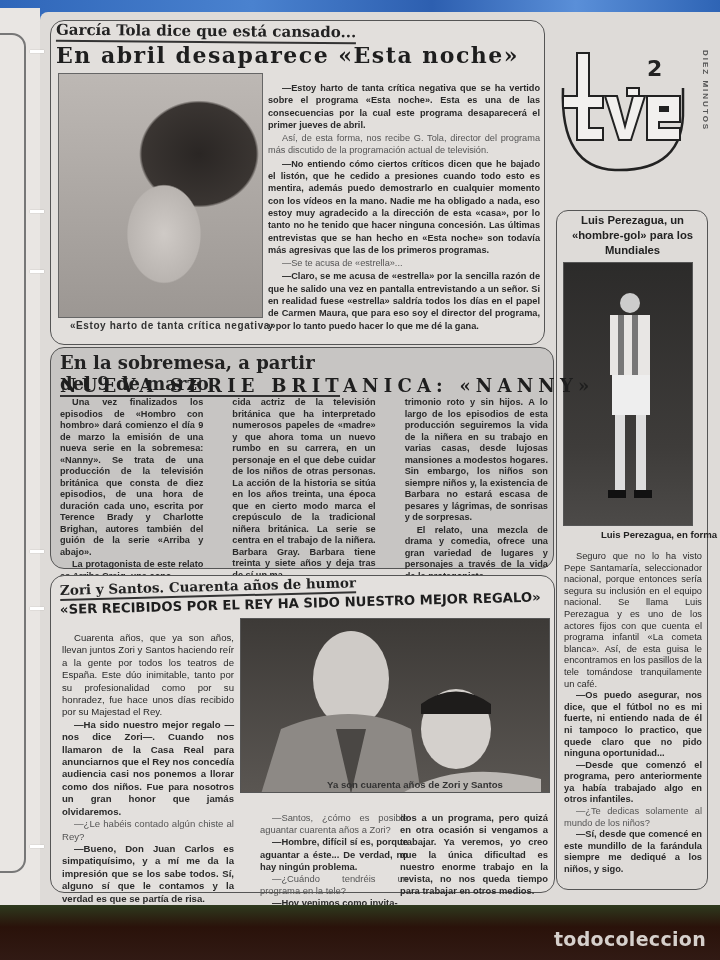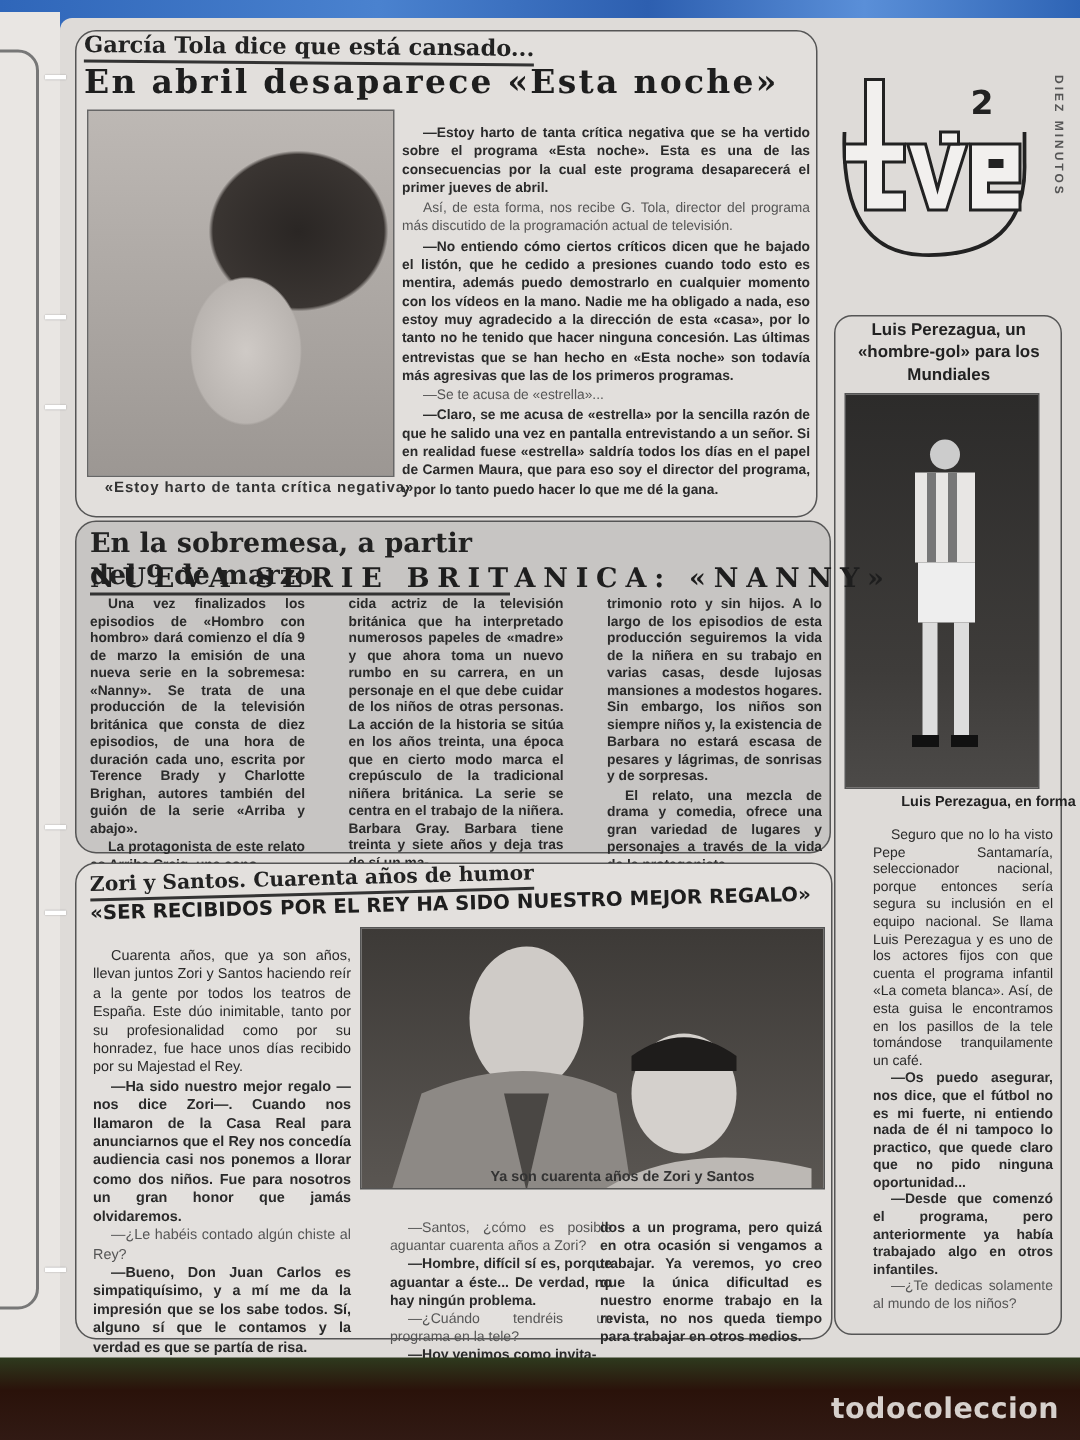--- a/index.html
+++ b/index.html
@@ -104,21 +104,21 @@
   }
   .player { position:absolute; left: 36px; top: 22px; width: 60px; height: 230px; }
   .caption3 {
     position: absolute; left: 588px; top: 529px; width: 142px;
     font-size: 9.6px; font-weight: bold; color: #222; text-align: center;
   }
   .col3 {
     position: absolute; left: 564px; top: 551px; width: 138px;
     font-size: 9.3px; line-height: 11.6px; color: #2a2a2a; text-align: justify;
   }
-  .col3 p { text-indent: 12px; margin-left: 18px; }
+  .col3 p { text-indent: 12px; }
   .col3 p.b { font-weight: bold; }
   .col3 p.l { color: #555; }
 
   
   .box2 {
     position: absolute; left: 50px; top: 347px; width: 504px; height: 222px;
     border: 1.5px solid #555; border-radius: 14px;
     background: #c7c5c3;
   }
   .kicker2 {
@@ -237,20 +237,21 @@
     <rect x="8" y="205" width="18" height="8" fill="#111"></rect>
     <rect x="34" y="205" width="18" height="8" fill="#111"></rect>
   </svg>
 </div>
 <div class="caption3">Luis Perezagua, en forma</div>
 <div class="col3">
   <p>Seguro que no lo ha visto Pepe Santamaría, seleccionador nacional, porque entonces sería segura su inclusión en el equipo nacional. Se llama Luis Perezagua y es uno de los actores fijos con que cuenta el programa infantil «La cometa blanca». Así, de esta guisa le encontramos en los pasillos de la tele tomándose tranquilamente un café.</p>
   <p class="b">—Os puedo asegurar, nos dice, que el fútbol no es mi fuerte, ni entiendo nada de él ni tampoco lo practico, que quede claro que no pido ninguna oportunidad...</p>
   <p class="b">—Desde que comenzó el programa, pero anteriormente ya había trabajado algo en otros infantiles.</p>
   <p class="l">—¿Te dedicas solamente al mundo de los niños?</p>
+  <p class="b">—Sí, desde que comencé en este mundillo de la farándula siempre me dediqué a los niños, y sigo.</p>
 </div>
 
 <div class="box2"></div>
 <div class="kicker2">En la sobremesa, a partir del 9 de marzo</div>
 <div class="headline2">NUEVA SERIE BRITANICA: «NANNY»</div>
 <div class="cols2">
   <div class="c">
     <p>Una vez finalizados los episodios de «Hombro con hombro» dará comienzo el día 9 de marzo la emisión de una nueva serie en la sobremesa: «Nanny». Se trata de una producción de la televisión británica que consta de diez episodios, de una hora de duración cada uno, escrita por Terence Brady y Charlotte Brighan, autores también del guión de la serie «Arriba y abajo».</p>
     <p>La protagonista de este relato es Arriba Craig, una cono-</p>
   </div>

